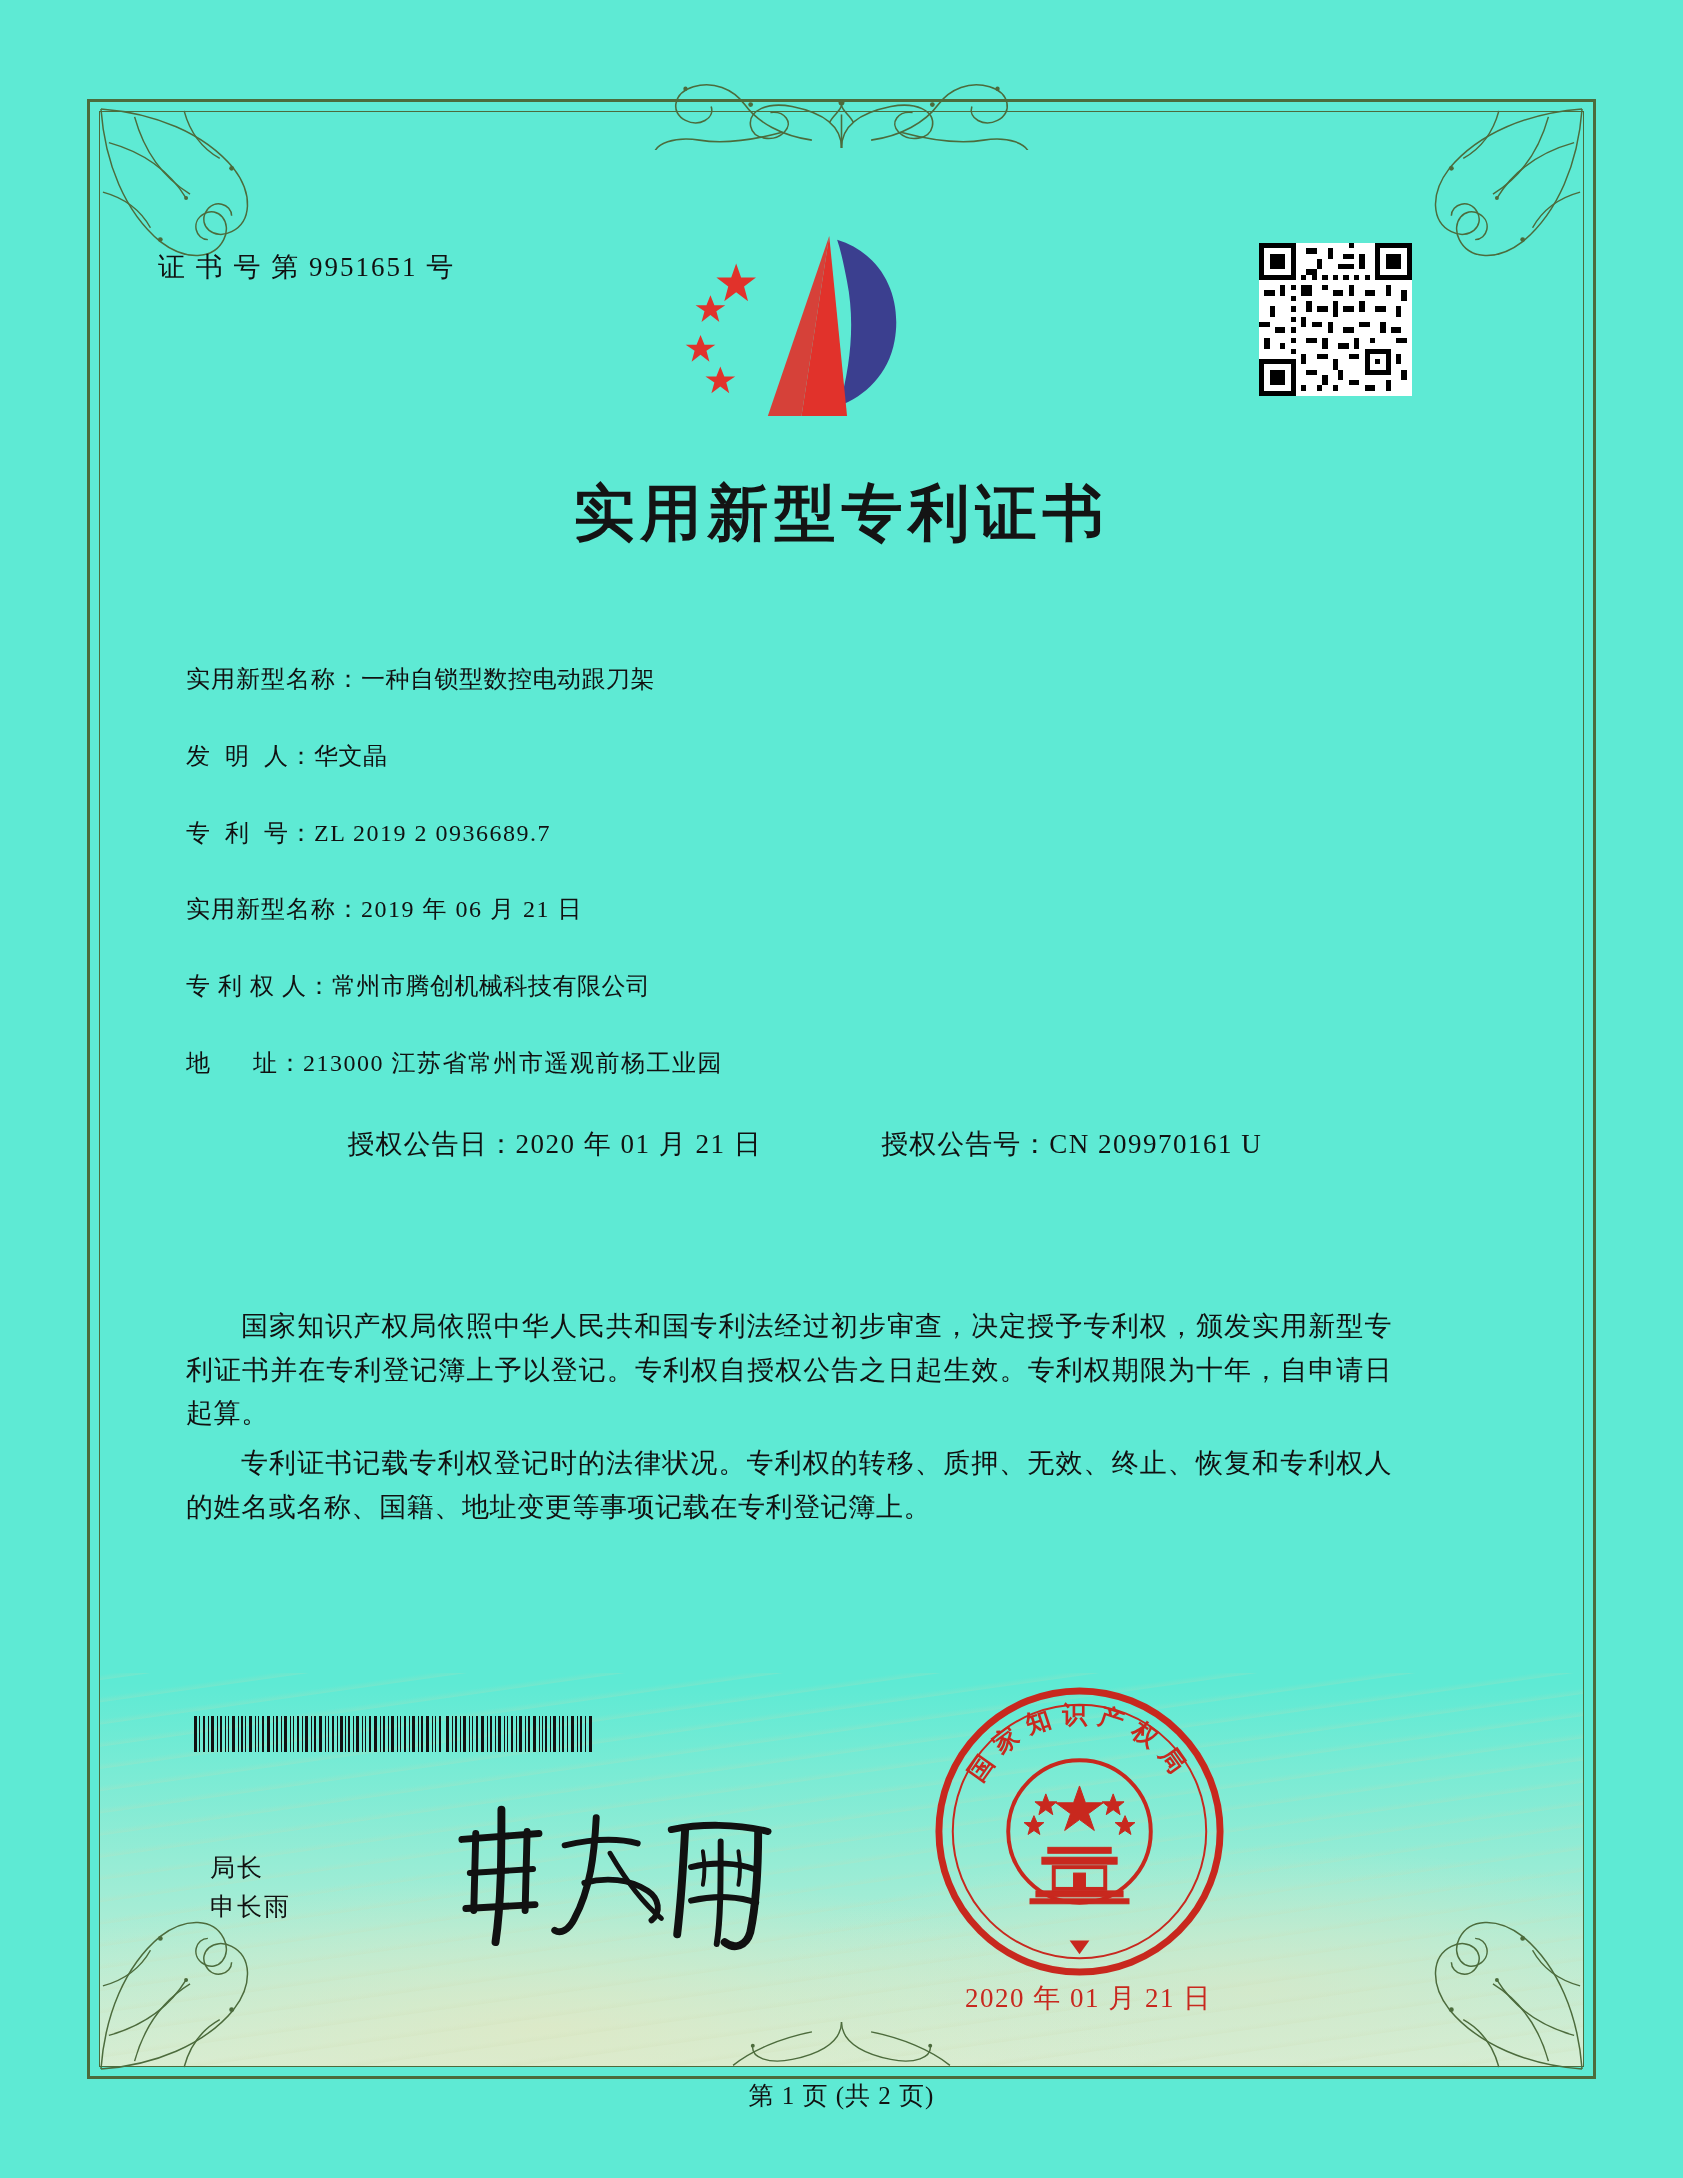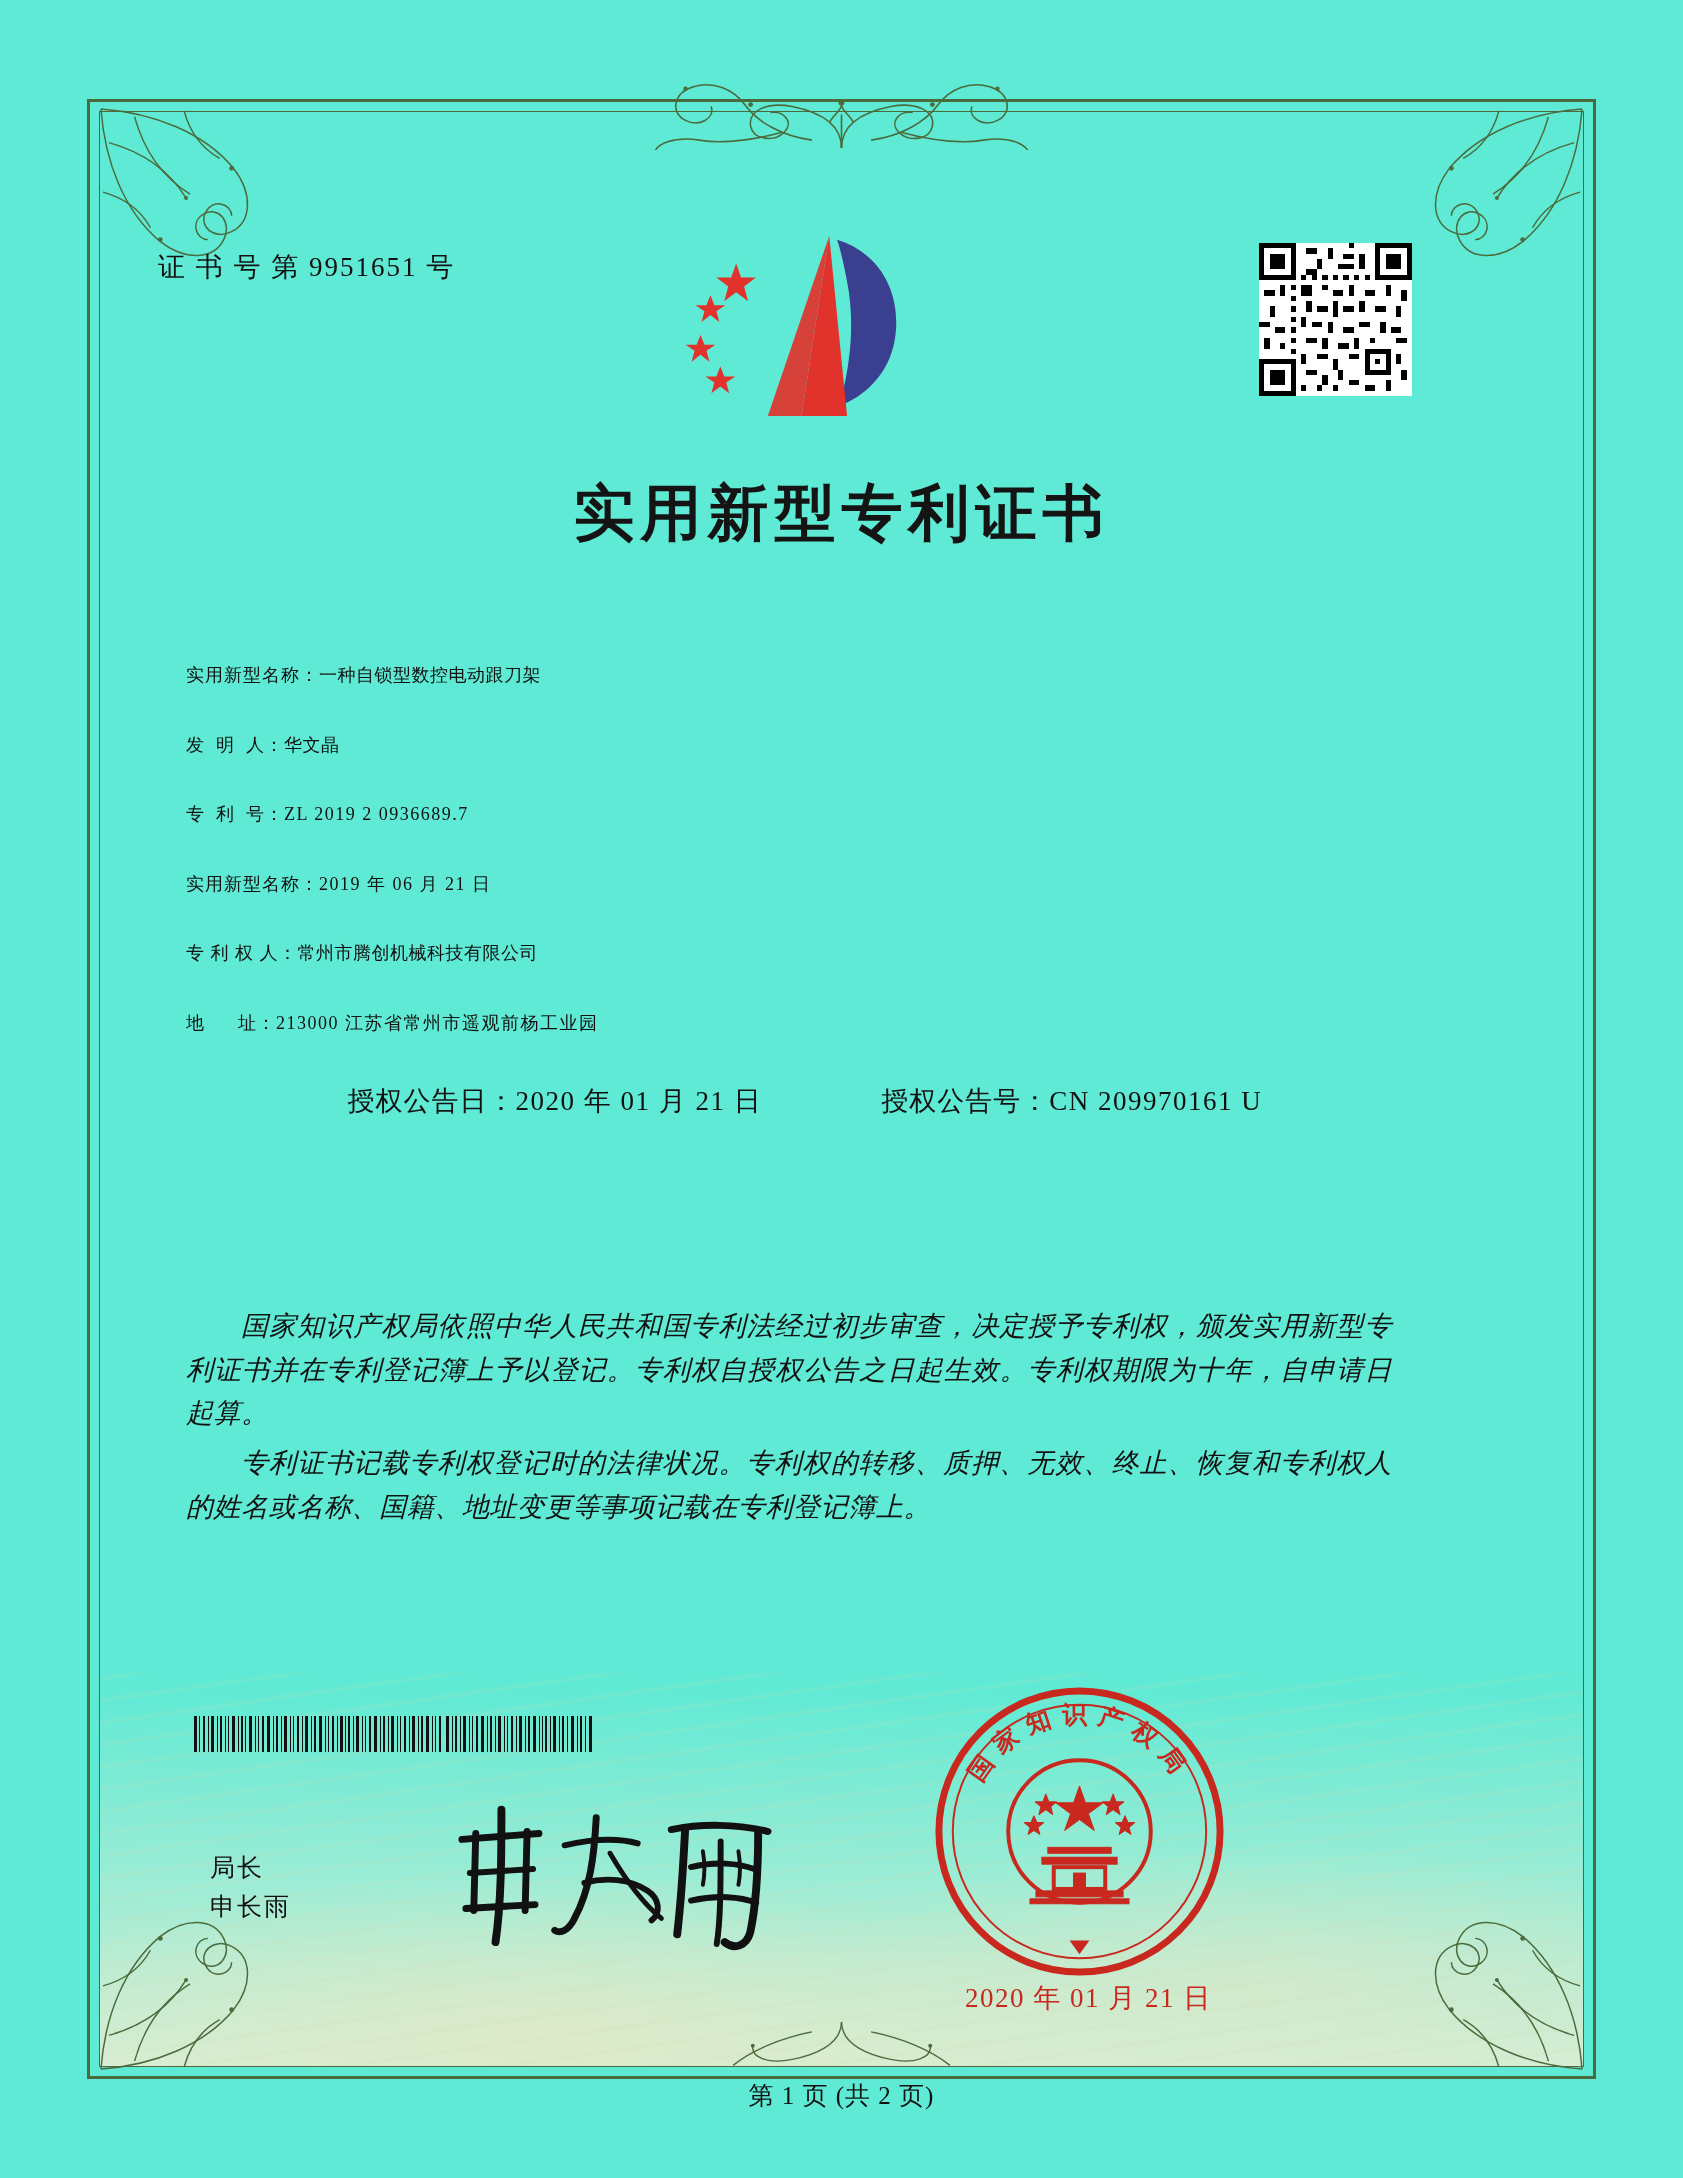--- a/index.html
+++ b/index.html
@@ -118,21 +118,21 @@
   .fields {
     position: absolute;
     left: 186px;
     top: 665px;
     width: 1238px;
   }
   .field-row {
     display: flex;
     align-items: center;
     margin-bottom: 48px;
-    font-size: 18px;
+    font-size: 24px;
     line-height: 1.2;
   }
   .f-label {
     white-space: pre;
     letter-spacing: 1px;
   }
   .f-value {
     letter-spacing: 0.5px;
   }
   .f-value.latin {
@@ -156,21 +156,20 @@
     top: 1305px;
     width: 1206px;
     font-size: 27px;
     line-height: 1.62;
     letter-spacing: 0.6px;
     text-align: justify;
   }
   .paras p {
     margin: 0 0 6px 0;
     text-indent: 55px;
-    font-style: italic;
   }
 
   
   .barcode {
     position: absolute;
     left: 194px;
     top: 1716px;
     width: 400px;
     height: 36px;
   }

